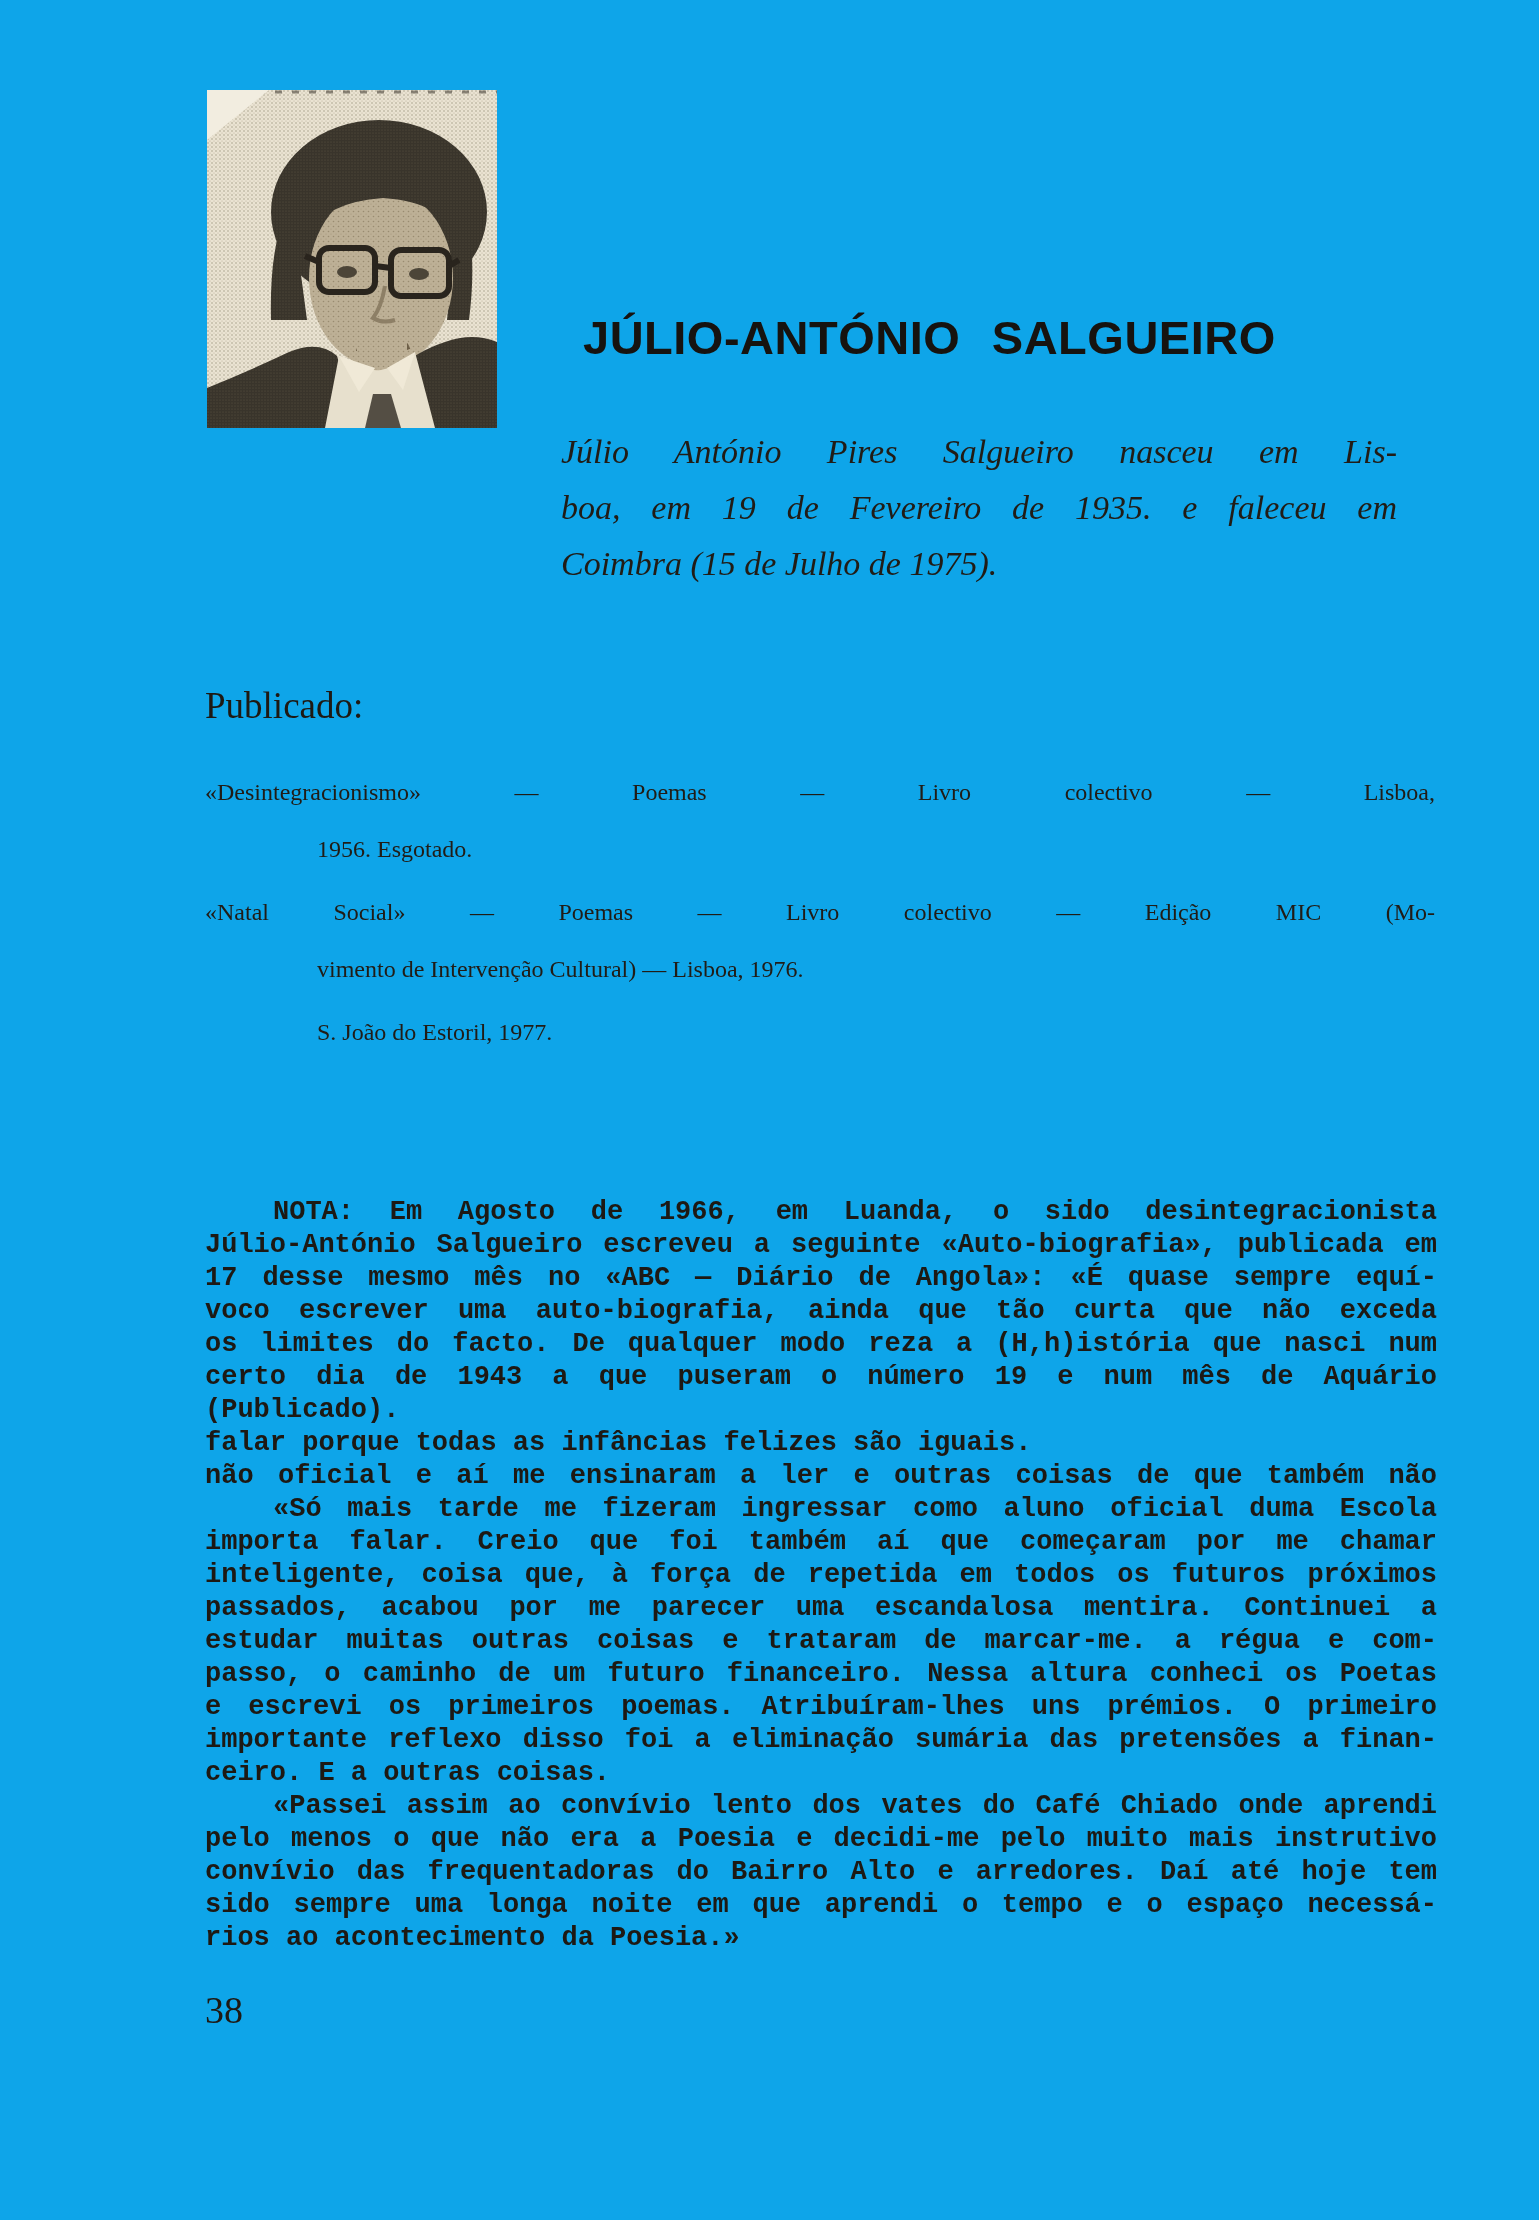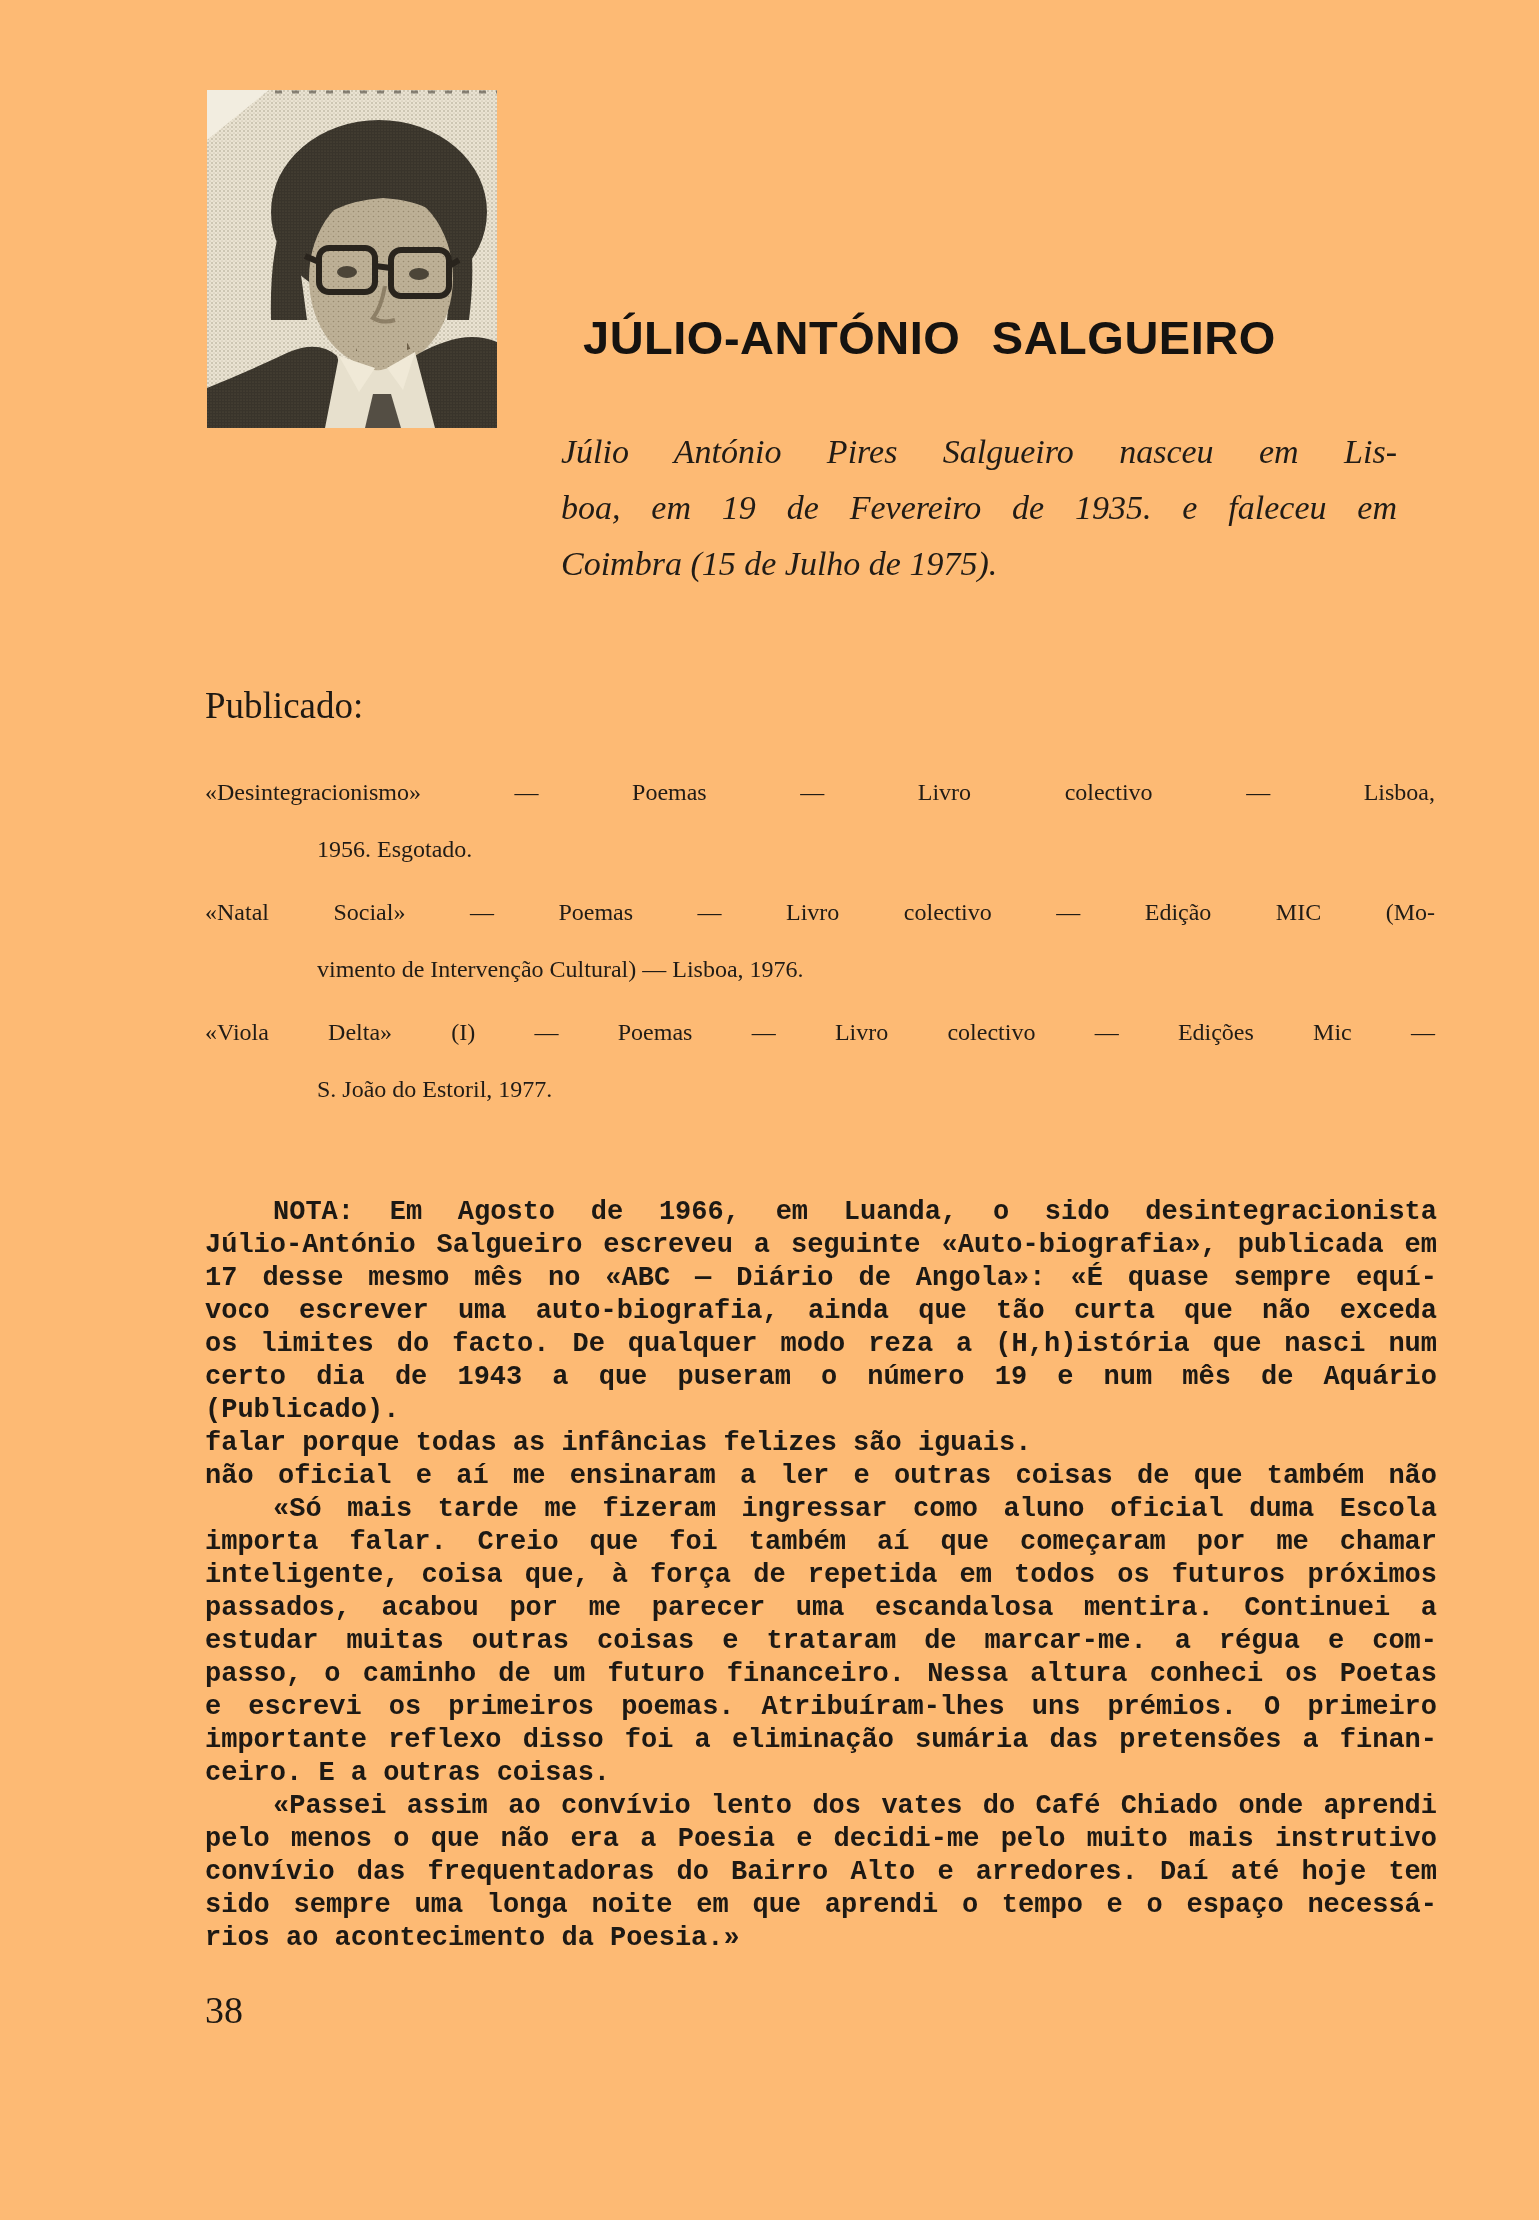--- a/index.html
+++ b/index.html
@@ -1,20 +1,20 @@
 <!DOCTYPE html>
 <html><head>
 <meta charset="utf-8">
 <style>
   html,body{margin:0;padding:0;background:#e9e6df;}
   .page{
     position:relative;
     width:1539px;height:2220px;
     margin:0 auto;
-    background:#fdba74;
+    background:#0ea5e9;
     color:#241f19;
     font-family:"Liberation Serif", serif;
     overflow:hidden;
   }
   
   .photo{
     position:absolute;left:207px;top:90px;width:290px;height:338px;
   }
   
   .title{
@@ -132,21 +132,20 @@
   <div class="publist" id="publist">
       <div class="pub-entry">
         <div class="tline stretch">«Desintegracionismo» — Poemas — Livro colectivo — Lisboa,</div>
         <div class="tline hang">1956. Esgotado.</div>
       </div>
       <div class="pub-entry">
         <div class="tline stretch">«Natal Social» — Poemas — Livro colectivo — Edição MIC (Mo-</div>
         <div class="tline hang">vimento de Intervenção Cultural) — Lisboa, 1976.</div>
       </div>
       <div class="pub-entry">
-        <div class="tline stretch">«Viola Delta» (I) — Poemas — Livro colectivo — Edições Mic —</div>
         <div class="tline hang">S. João do Estoril, 1977.</div>
       </div>
     </div>
 
   <div class="nota" id="nota">
       <div class="tline stretch find">NOTA: Em Agosto de 1966, em Luanda, o sido desintegracionista</div>
       <div class="tline stretch">Júlio-António Salgueiro escreveu a seguinte «Auto-biografia», publicada em</div>
       <div class="tline stretch">17 desse mesmo mês no «ABC — Diário de Angola»: «É quase sempre equí-</div>
       <div class="tline stretch">voco escrever uma auto-biografia, ainda que tão curta que não exceda</div>
       <div class="tline stretch">os limites do facto. De qualquer modo reza a (H,h)istória que nasci num</div>

